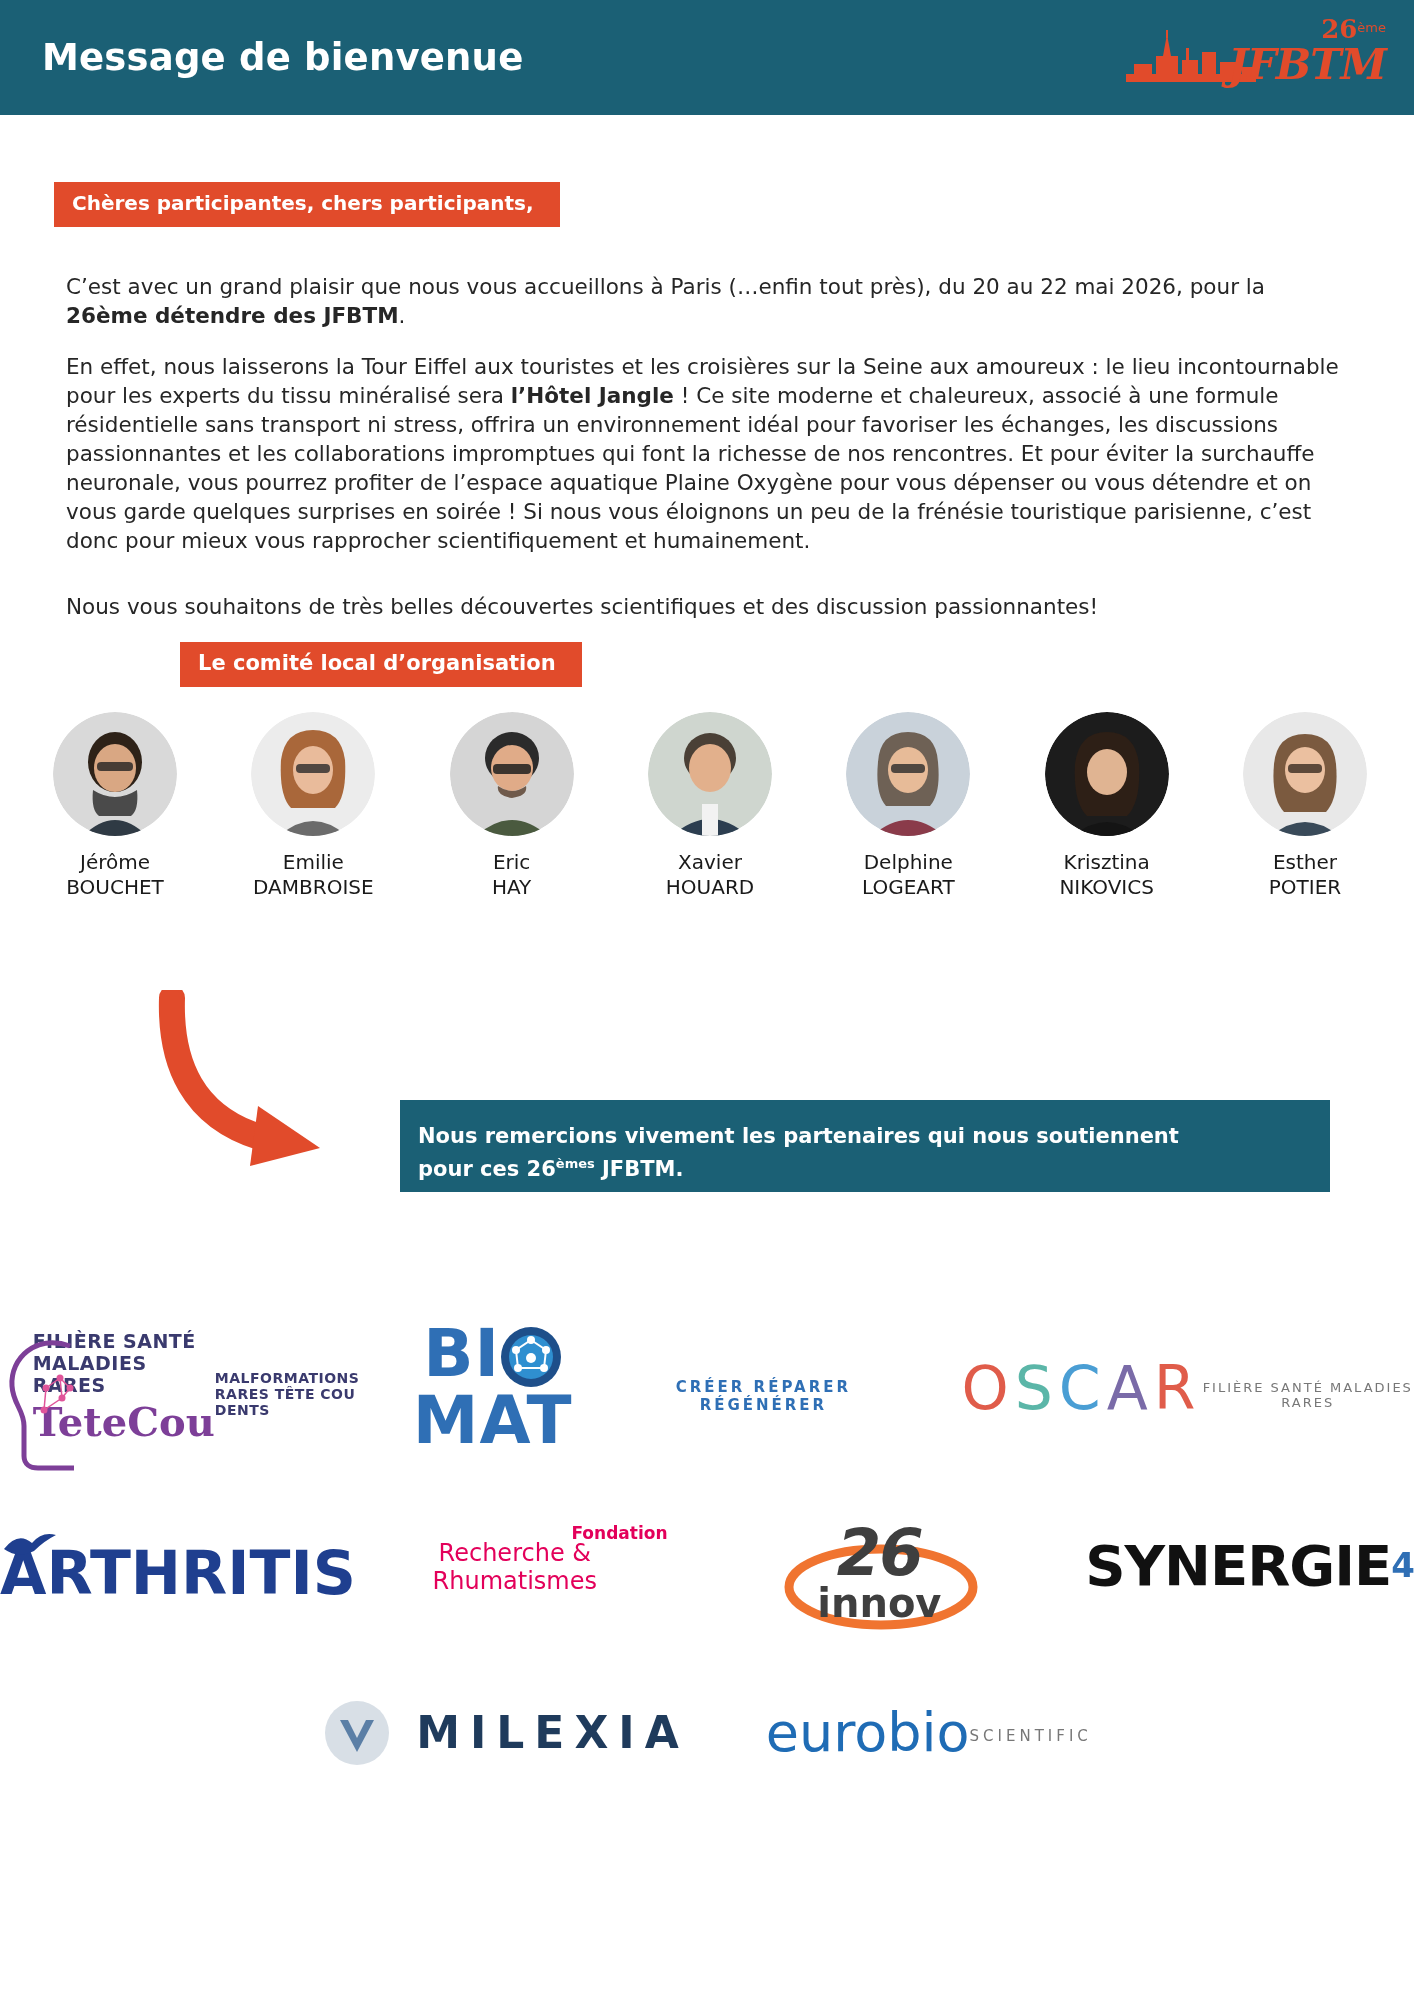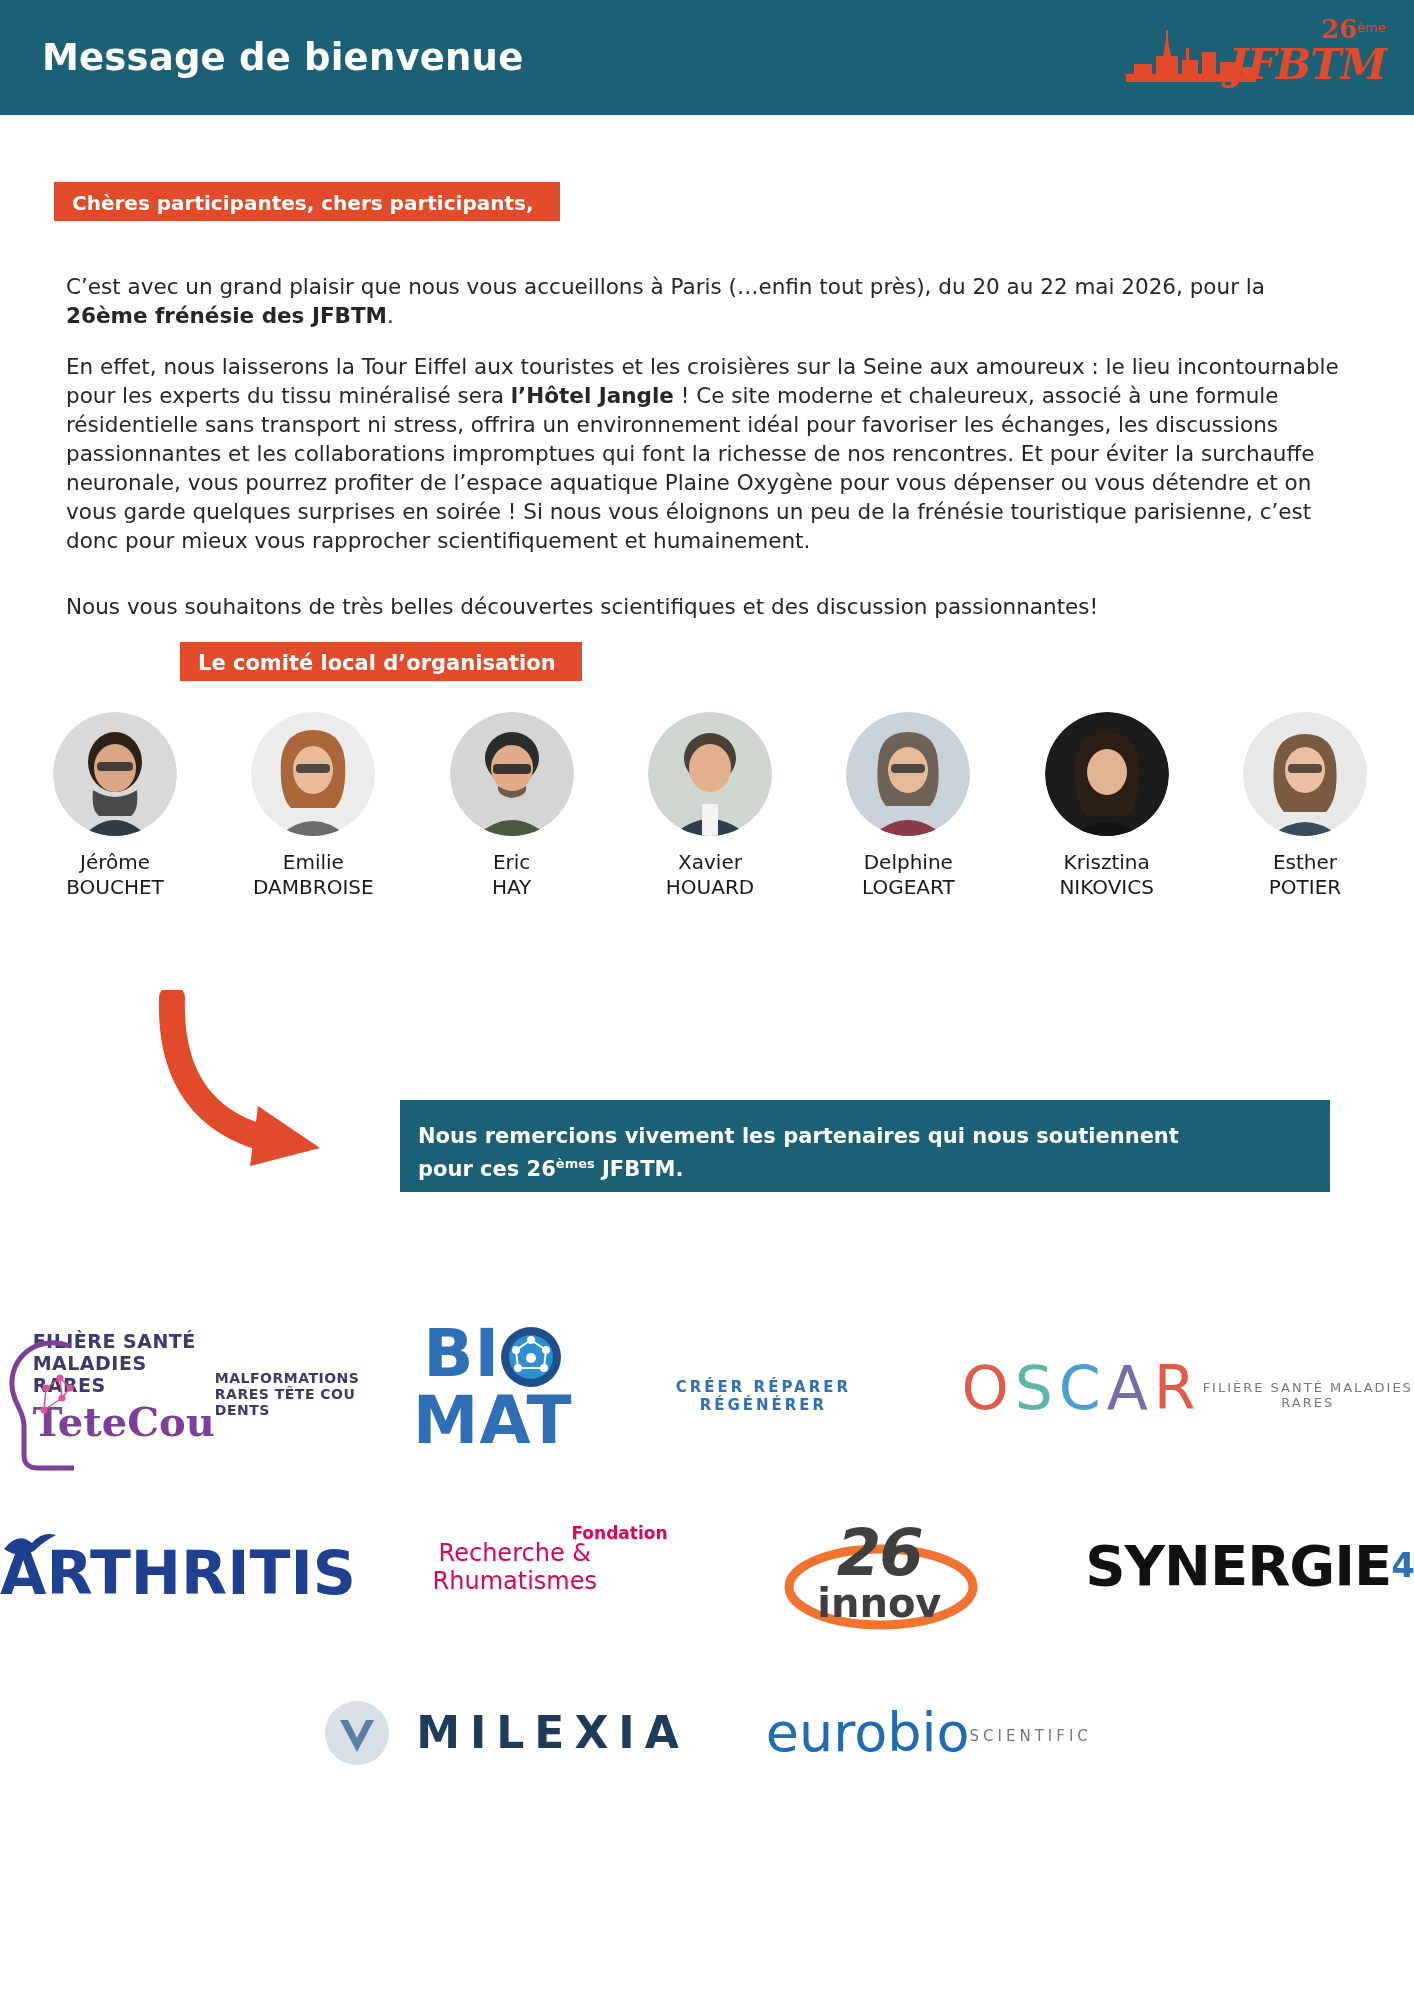--- a/index.html
+++ b/index.html
@@ -53,21 +53,21 @@
     letter-spacing: -1px;
     margin-top: 2px;
   }
 
   
   .ribbon {
     display: inline-block;
     background: #e14b2b;
     color: #ffffff;
     font-weight: bold;
-    padding: 9px 26px 6px 18px;
+    padding: 9px 26px 12px 18px;
   }
   .ribbon-1 {
     position: absolute; left: 54px; top: 182px;
     font-size: 20px;
   }
   .ribbon-2 {
     position: absolute; left: 172px; top: 642px;
     font-size: 21px;
     margin-left: 8px;
   }
@@ -204,21 +204,21 @@
         <span class="logo-26">26</span><span class="logo-eme">ème</span>
       </div>
       <div class="logo-word">JFBTM</div>
     </div>
   </div>
 </div>
 
 <div class="ribbon ribbon-1">Chères participantes, chers participants,</div>
 
 <div class="body-text para-1">
-  <span>C’est avec un grand plaisir que nous vous accueillons à Paris (…enfin tout près), du 20 au 22 mai 2026, pour la </span><b>26ème frénésie des JFBTM</b><span>.</span>
+  <span>C’est avec un grand plaisir que nous vous accueillons à Paris (…enfin tout près), du 20 au 22 mai 2026, pour la </span><b>26ème détendre des JFBTM</b><span>.</span>
 </div>
 
 <div class="body-text para-2">
   <span>En effet, nous laisserons la Tour Eiffel aux touristes et les croisières sur la Seine aux amoureux : le lieu incontournable pour les experts du tissu minéralisé sera </span><b>l’Hôtel Jangle</b><span> ! Ce site moderne et chaleureux, associé à une formule résidentielle sans transport ni stress, offrira un environnement idéal pour favoriser les échanges, les discussions passionnantes et les collaborations impromptues qui font la richesse de nos rencontres. Et pour éviter la surchauffe neuronale, vous pourrez profiter de l’espace aquatique Plaine Oxygène pour vous dépenser ou vous détendre et on vous garde quelques surprises en soirée ! Si nous vous éloignons un peu de la frénésie touristique parisienne, c’est donc pour mieux vous rapprocher scientifiquement et humainement.</span>
 </div>
 
 <div class="body-text para-3">Nous vous souhaitons de très belles découvertes scientifiques et des discussion passionnantes!</div>
 
 <div class="ribbon ribbon-2">Le comité local d’organisation</div>
 

